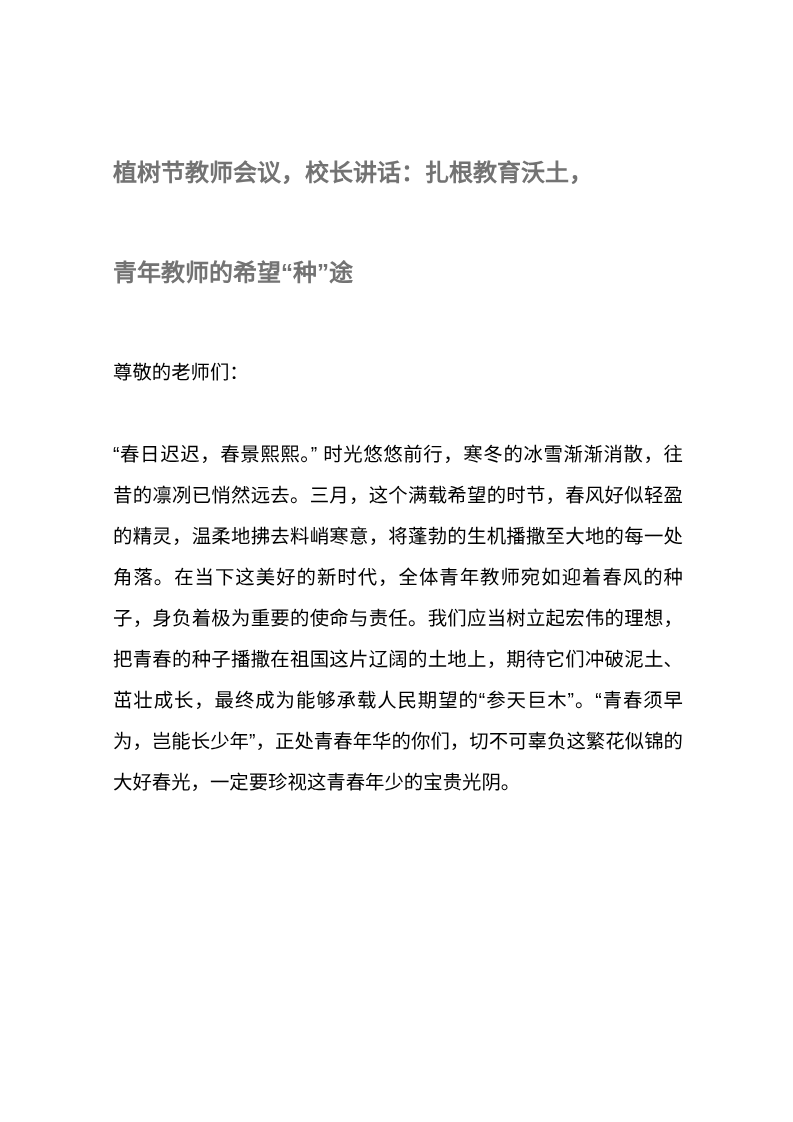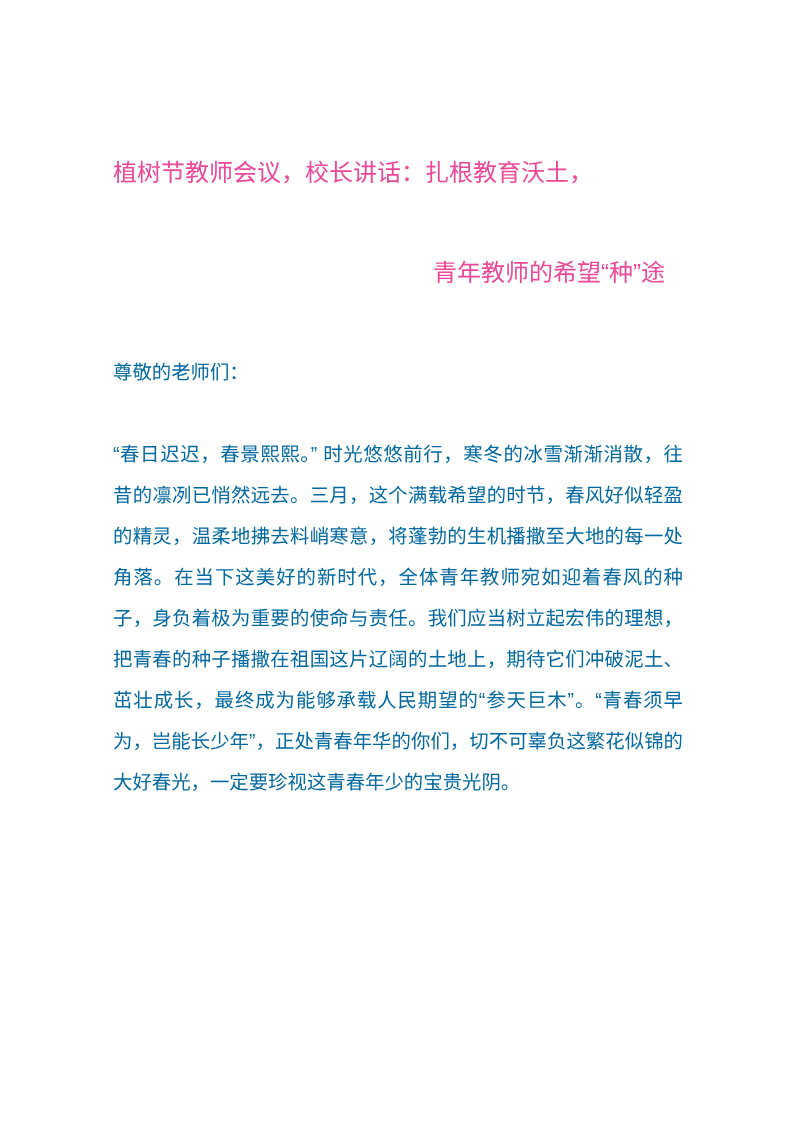--- a/index.html
+++ b/index.html
@@ -25,41 +25,41 @@
     box-sizing: border-box;
   }
 
   
   .doc-title {
     position: absolute;
     left: 113px;
     top: 123px;
     width: 570px;
     font-size: 24px;
-    font-weight: normal;
+    font-weight: bold;
     line-height: 100px;
     letter-spacing: 0px;
-    color: #ec4899;
+    color: #737373;
   }
   .title-line {
     display: block;
     white-space: nowrap;
   }
   .title-line-1 { text-align: left; }
-  .title-line-2 { text-align: right; padding-right: 18px; }
+  .title-line-2 { text-align: left; padding-right: 18px; }
 
   
   .doc-body {
     position: absolute;
     left: 113px;
     top: 352px;
     width: 570px;
     font-size: 19.4px;
     line-height: 41px;
-    color: #0369a1;
+    color: #000000;
   }
 
   .para {
     margin: 0 0 41px 0;
     text-align: justify;
     text-justify: inter-ideograph;
     text-align-last: left;
     word-break: break-all;
   }
   .para:last-child { margin-bottom: 0; }

